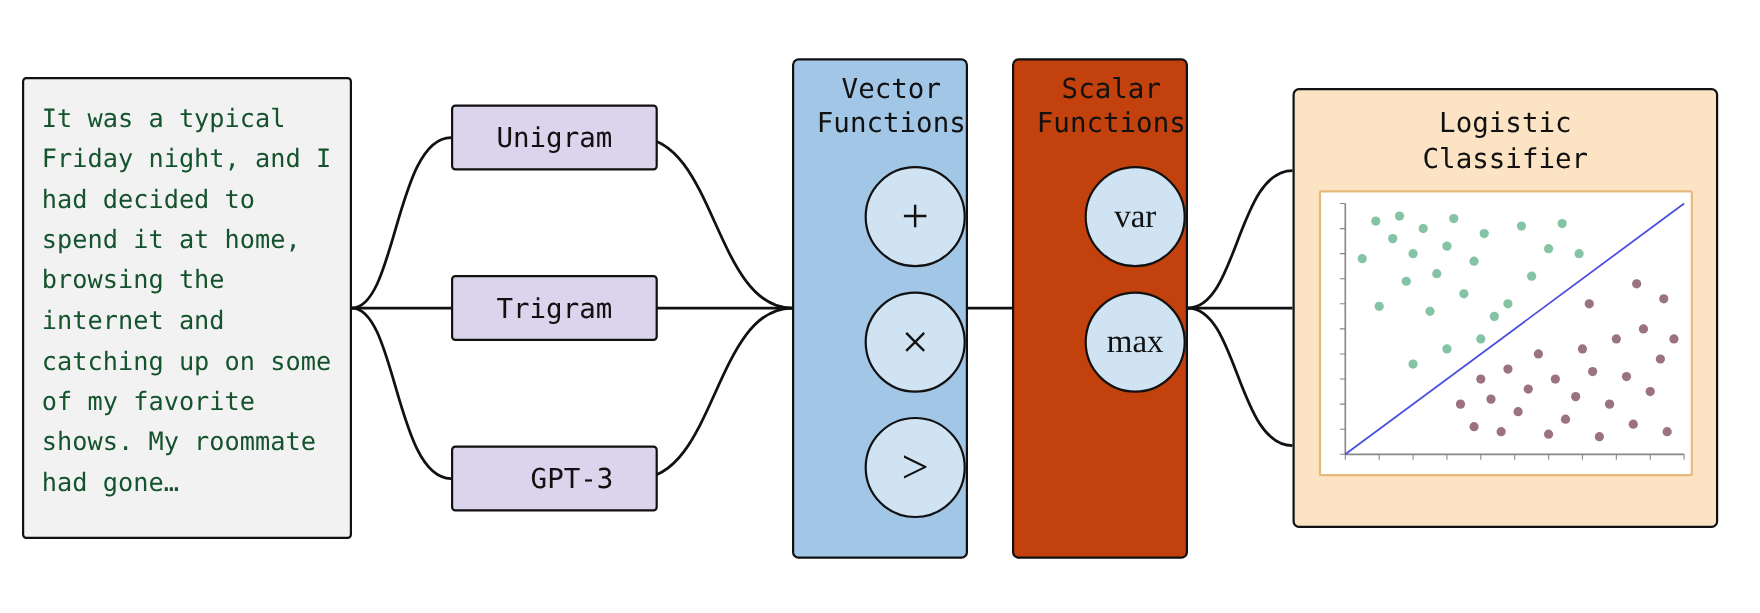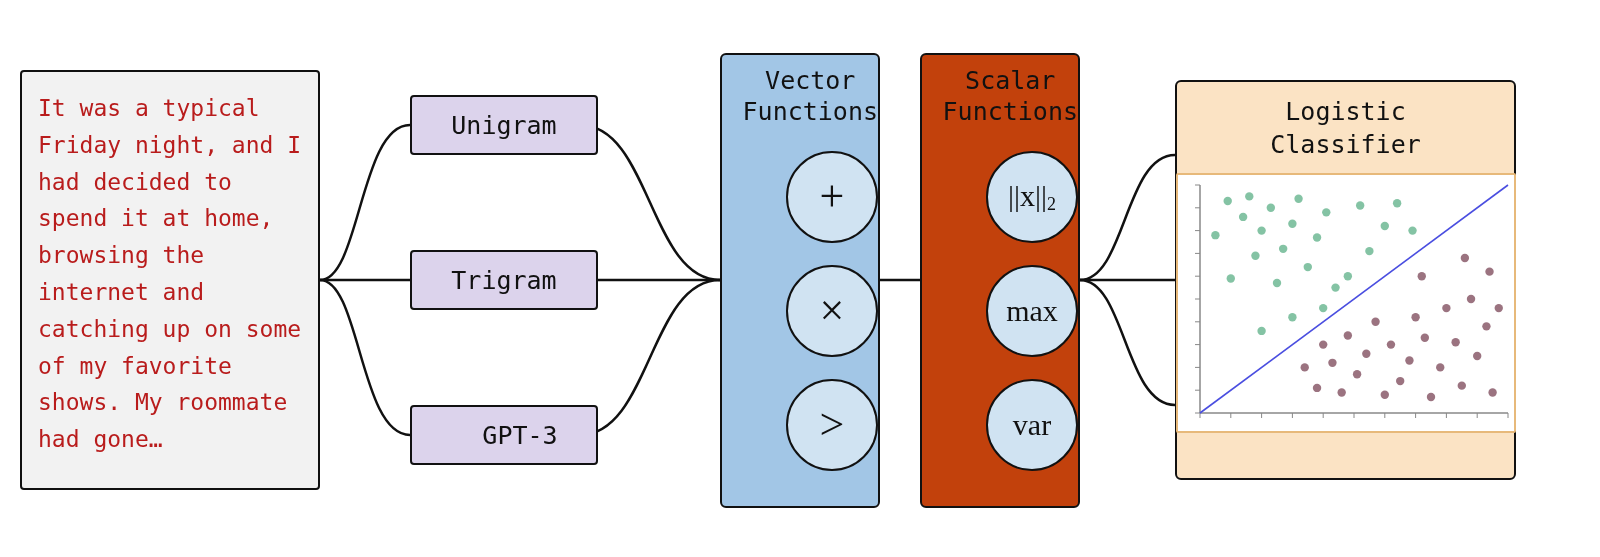--- a/index.html
+++ b/index.html
@@ -18,21 +18,21 @@
   .node { position: absolute; }
   .input-box {
     left: 20px; top: 70px;
     width: 300px; height: 420px;
     background: #f2f2f2;
     border: 2px solid #111;
     border-radius: 4px;
     padding: 18px 16px;
     font-size: 23px;
     line-height: 1.6;
-    color: #b91c1c;
+    color: #14532d;
   }
   .ngram {
     width: 188px; height: 60px;
     background: #dcd3ec;
     border: 2px solid #111;
     border-radius: 4px;
     display: flex; align-items: center; justify-content: center;
     font-size: 25px;
     color: #111;
   }
@@ -65,21 +65,21 @@
     margin: 11px 0;
     font-family: Georgia, "Times New Roman", serif;
     color: #111;
   }
   .circle .sym { font-size: 44px; line-height: 1; }
   .circle .sym-sm { font-size: 30px; }
   .circle .norm { font-size: 30px; }
   .circle .norm sub { font-size: 18px; vertical-align: -4px; }
   .out-panel {
     left: 1175px; top: 80px;
-    width: 341px; height: 400px;
+    width: 387px; height: 400px;
     background: #fbe3c4;
     border: 2px solid #111;
     border-radius: 6px;
     display: flex; flex-direction: column; align-items: center;
     padding: 14px 18px 18px 18px;
   }
   .out-title {
     font-size: 25px;
     text-align: center;
     line-height: 1.3;
@@ -144,29 +144,24 @@
       <span class="sym">&gt;</span>
     </div>
 </div>
 
 <div class="node func-panel scl-panel">
   <div class="panel-title">
     <span>Scalar</span><br>
     <span>Functions</span>
   </div>
   <div class="circle">
-    <span class="norm">
-      <span>||x||</span><sub>2</sub>
-    </span>
-  </div>
+      <span class="sym sym-sm">var</span>
+    </div>
   <div class="circle">
       <span class="sym sym-sm">max</span>
-    </div>
-  <div class="circle">
-      <span class="sym sym-sm">var</span>
     </div>
 </div>
 
 <div class="node out-panel">
   <div class="out-title">
     <span>Logistic</span><br>
     <span>Classifier</span><br>
   </div>
   <div class="scatter-wrap">
     <svg id="scatter-svg" viewBox="0 0 340 260" width="340" height="260">

